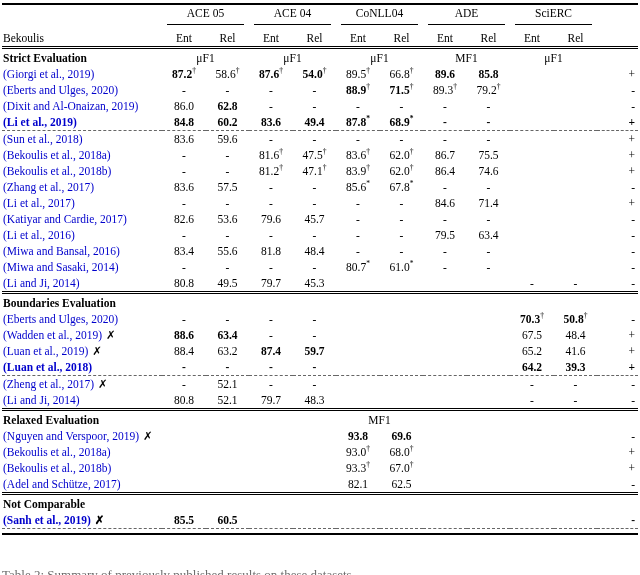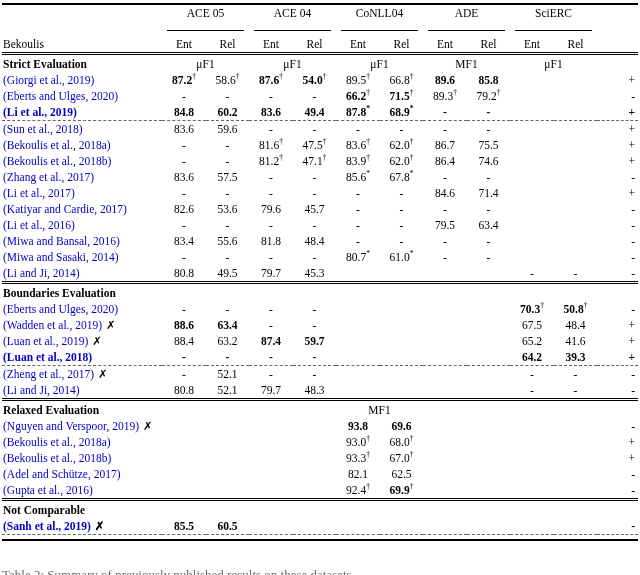--- a/index.html
+++ b/index.html
@@ -3,21 +3,21 @@
 <meta charset="utf-8">
 <style>
   html,body{margin:0;padding:0;background:#fff;}
   .screen{position:relative;width:640px;height:575px;background:#ffffff;overflow:hidden;
           font-family:"Liberation Serif",serif;color:#000;}
   table.results{border-collapse:collapse;table-layout:fixed;width:636px;margin:3px 2px 0 2px;
                 border-top:2px solid #000;}
   td,th{padding:0;font-size:11.5px;line-height:16px;height:16px;vertical-align:bottom;
         font-weight:normal;overflow:hidden;white-space:nowrap;}
   tr.grp-row th{height:20px;}
-  .grp-line{margin:0 5px;border-bottom:1px solid #000;text-align:center;padding-bottom:9px;}
+  .grp-line{margin:0 5px;border-bottom:1px solid #000;text-align:center;padding-bottom:3px;}
   tr.sub-row td{border-bottom:3px double #000;height:21px;text-align:center;}
   tr.sub-row td.ref-col{text-align:left;}
   .ref-col{text-align:left;padding-left:1px;}
   .num{text-align:center;}
   .sign{text-align:right;padding-right:3px;}
   .sec-title{font-weight:bold;text-align:left;padding-left:1px;}
   tr.sec-row td{height:17px;}
   tr.sec-top td{border-top:3px double #000;}
   tr.dashed td{border-bottom:1px dashed #666;font-weight:bold;}
   .cite{color:#0000CC;}
@@ -105,24 +105,38 @@
           <td class="num"></td>
           <td class="num"></td>
           <td class="sign">+</td>
         </tr>
         <tr>
           <td class="ref-col"><span class="cite">(Eberts and Ulges, 2020)</span></td>
           <td class="num">-</td>
           <td class="num">-</td>
           <td class="num">-</td>
           <td class="num">-</td>
-          <td class="num"><span class="b">66.2</span><sup>†</sup></td>
+          <td class="num"><span class="b">88.9</span><sup>†</sup></td>
           <td class="num"><span class="b">71.5</span><sup>†</sup></td>
           <td class="num"><span>89.3</span><sup>†</sup></td>
           <td class="num"><span>79.2</span><sup>†</sup></td>
+          <td class="num"></td>
+          <td class="num"></td>
+          <td class="sign">-</td>
+        </tr>
+        <tr>
+          <td class="ref-col"><span class="cite">(Dixit and Al-Onaizan, 2019)</span></td>
+          <td class="num"><span>86.0</span></td>
+          <td class="num"><span class="b">62.8</span></td>
+          <td class="num">-</td>
+          <td class="num">-</td>
+          <td class="num">-</td>
+          <td class="num">-</td>
+          <td class="num">-</td>
+          <td class="num">-</td>
           <td class="num"></td>
           <td class="num"></td>
           <td class="sign">-</td>
         </tr>
         <tr class="dashed">
           <td class="ref-col"><span class="cite">(Li et al., 2019)</span></td>
           <td class="num"><span>84.8</span></td>
           <td class="num"><span>60.2</span></td>
           <td class="num"><span>83.6</span></td>
           <td class="num"><span>49.4</span></td>
@@ -421,34 +435,20 @@
           <td class="num"></td>
           <td class="num"></td>
           <td class="num"><span>82.1</span></td>
           <td class="num"><span>62.5</span></td>
           <td class="num"></td>
           <td class="num"></td>
           <td class="num"></td>
           <td class="num"></td>
           <td class="sign">-</td>
         </tr>
-        <tr>
-          <td class="ref-col"><span class="cite">(Gupta et al., 2016)</span></td>
-          <td class="num"></td>
-          <td class="num"></td>
-          <td class="num"></td>
-          <td class="num"></td>
-          <td class="num"><span>92.4</span><sup>†</sup></td>
-          <td class="num"><span class="b">69.9</span><sup>†</sup></td>
-          <td class="num"></td>
-          <td class="num"></td>
-          <td class="num"></td>
-          <td class="num"></td>
-          <td class="sign">-</td>
-        </tr>
         <tr class="sec-row sec-top">
           <td class="ref-col sec-title">Not Comparable</td>
           <td class="num" colspan="10"></td>
           <td class="sign"></td>
         </tr>
         <tr class="dashed">
           <td class="ref-col"><span class="cite">(Sanh et al., 2019)</span><span class="cross">✗</span></td>
           <td class="num"><span>85.5</span></td>
           <td class="num"><span>60.5</span></td>
           <td class="num"></td>

